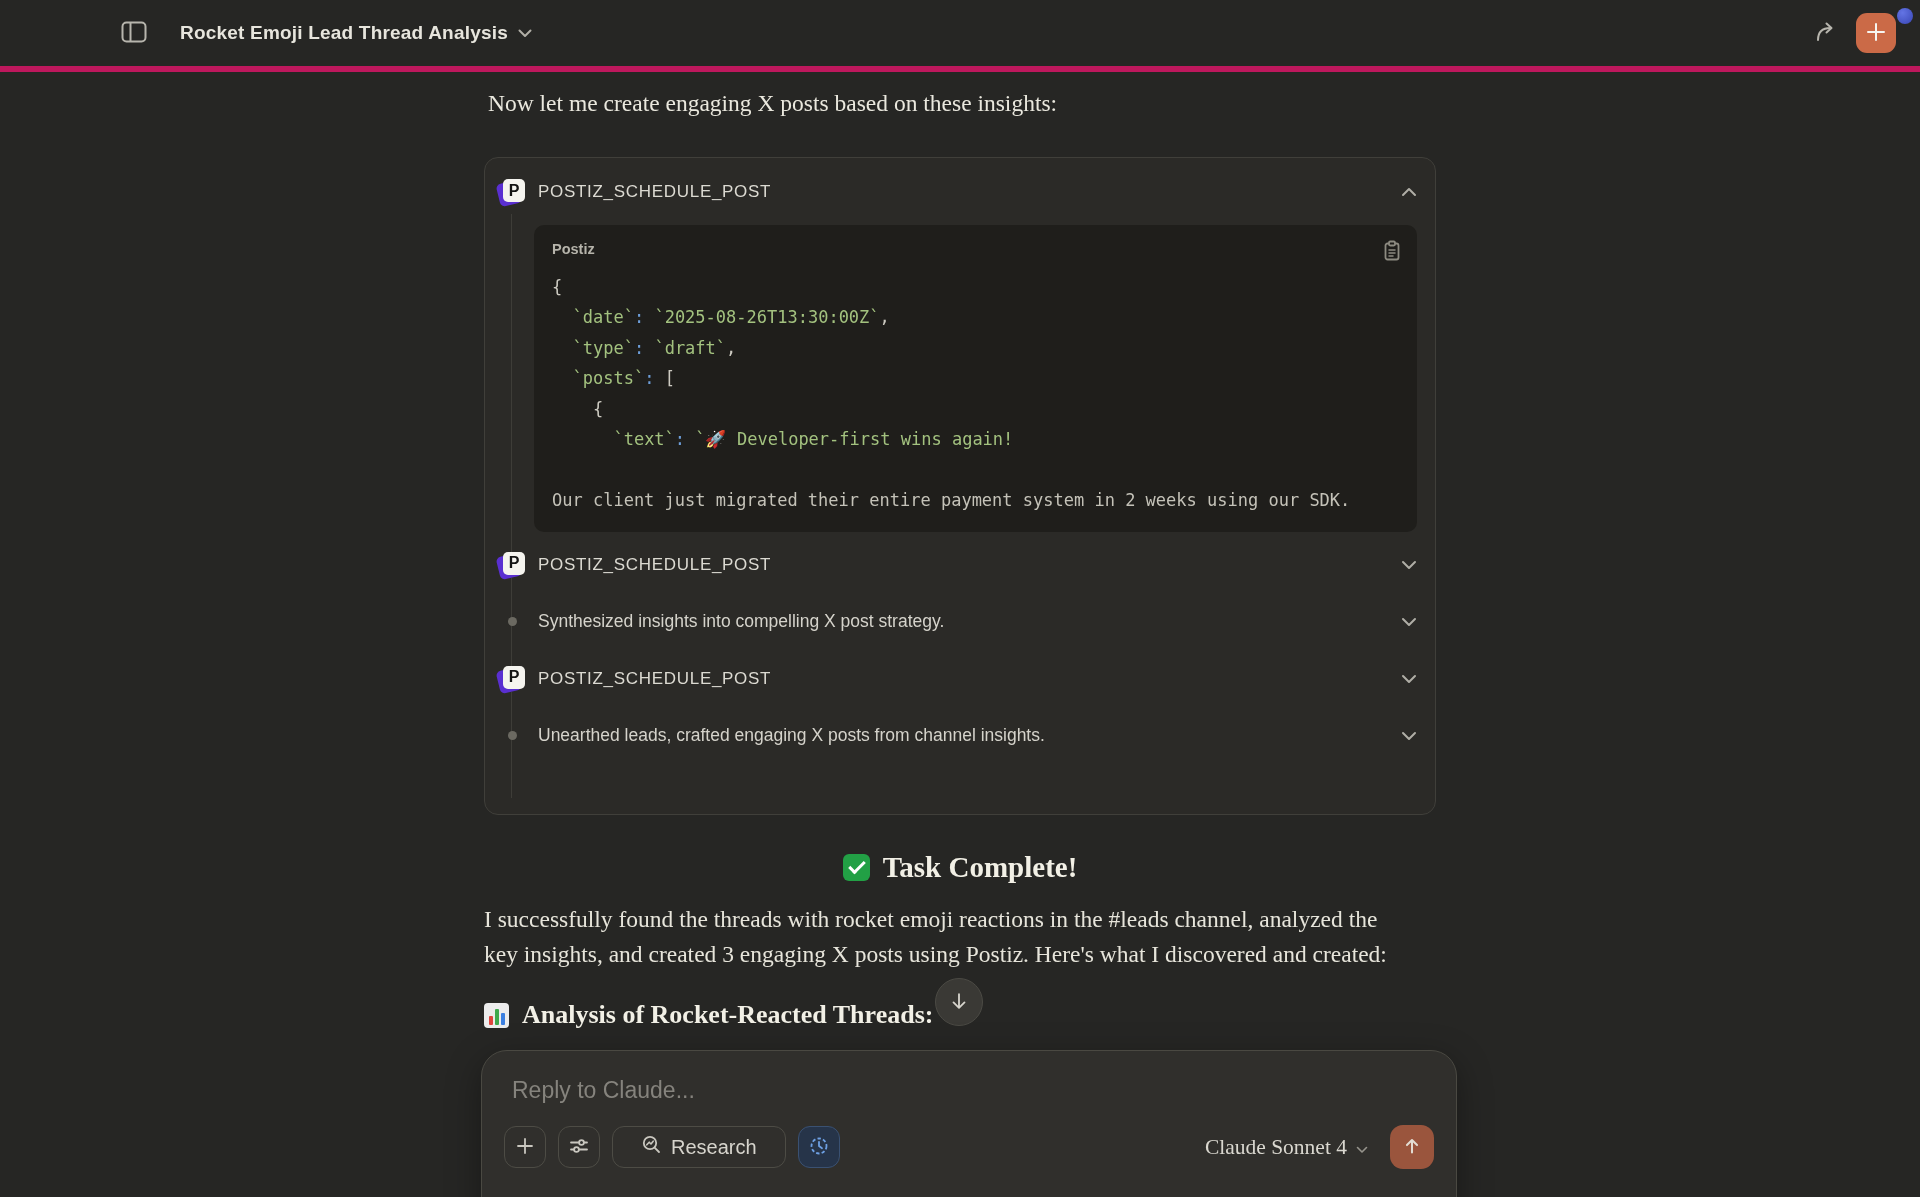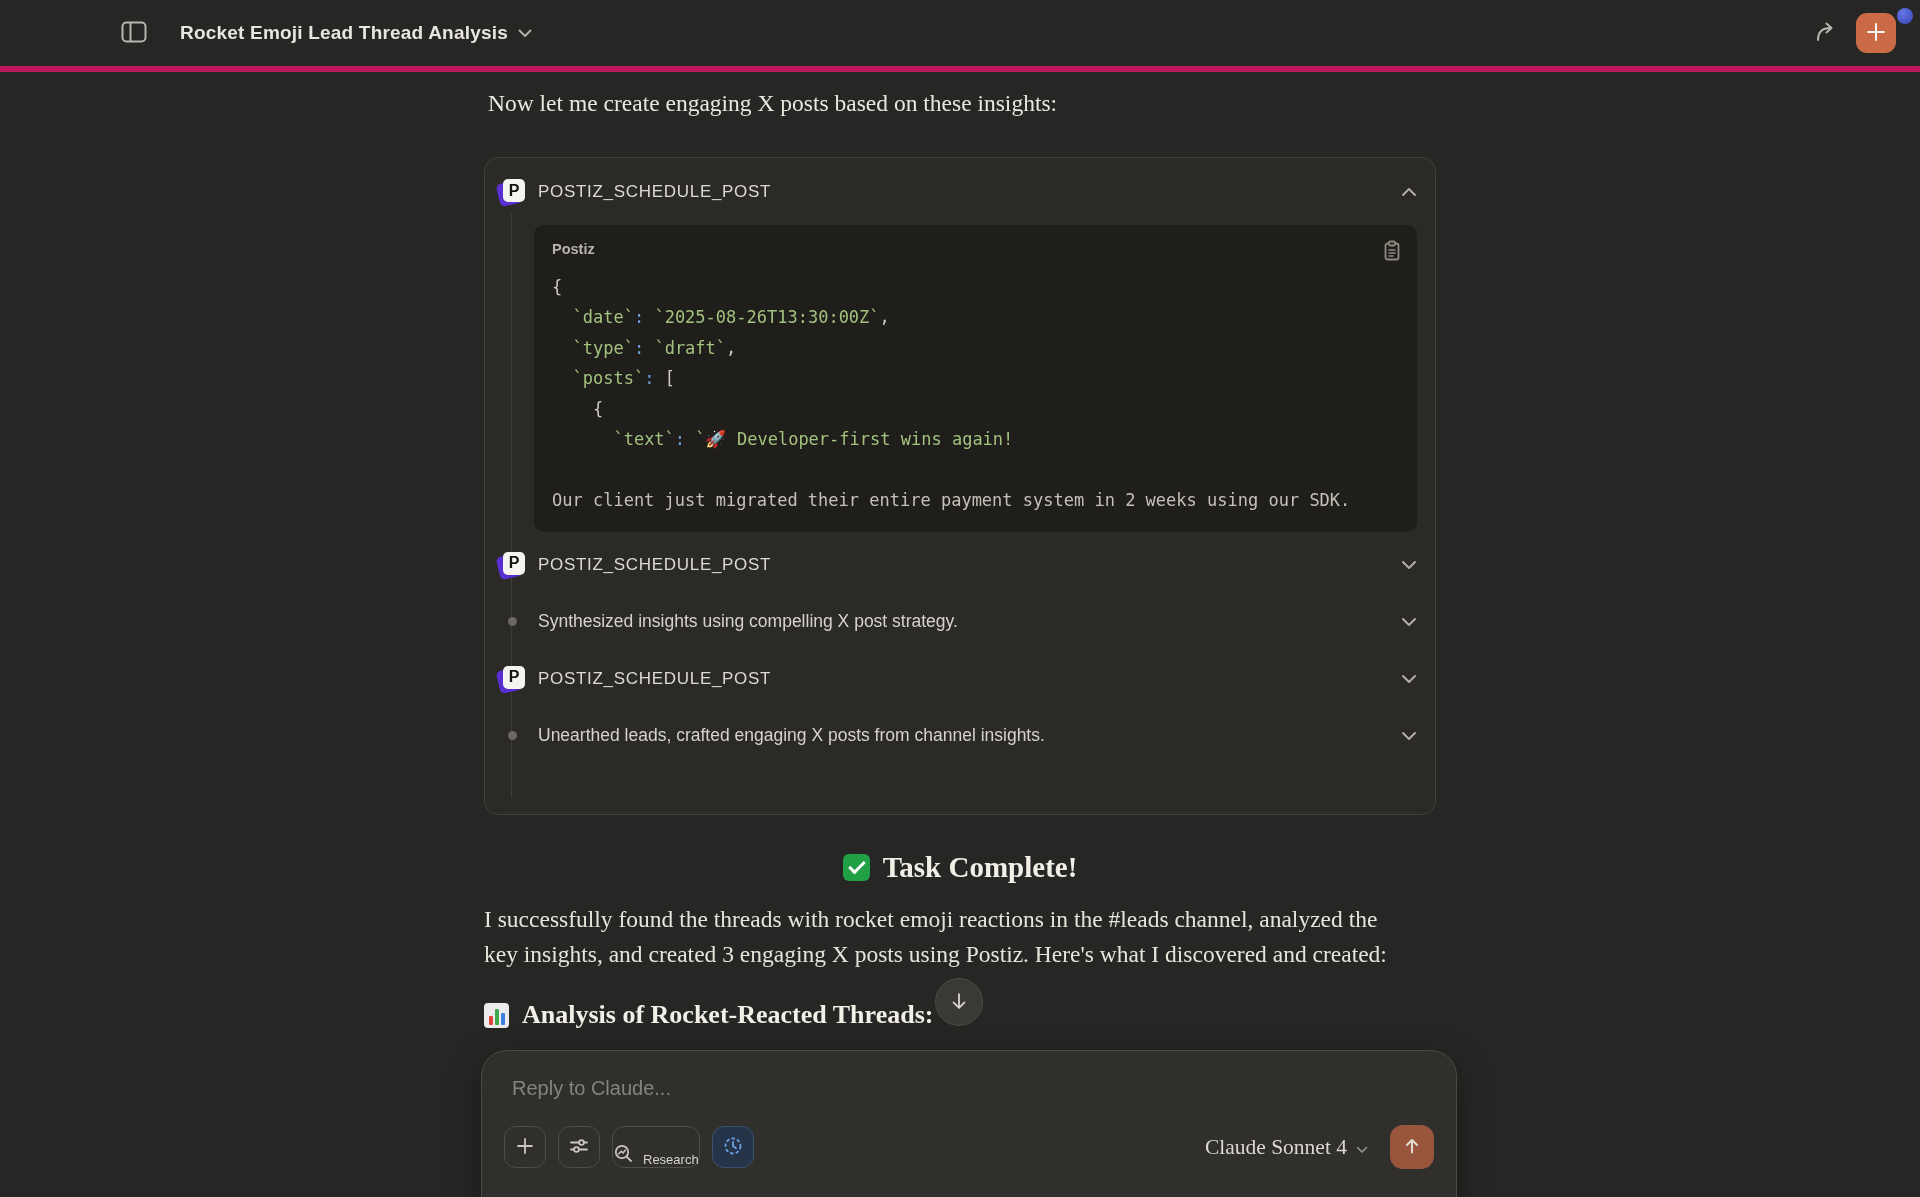--- a/index.html
+++ b/index.html
@@ -80,26 +80,26 @@
   .scroll-down{position:absolute;left:935px;top:978px;width:48px;height:48px;border-radius:50%;
                background:#3a3935;border:1px solid #4b4a44;display:flex;align-items:center;
                justify-content:center;z-index:6;}
 
   
   .composer{position:absolute;left:481px;top:1050px;width:976px;height:175px;box-sizing:border-box;
             background:#302f2c;border:1px solid #4a4942;border-radius:26px;z-index:7;
             box-shadow:0 10px 34px rgba(0,0,0,.35);}
   .composer textarea{position:absolute;top:24px;left:28px;width:760px;height:42px;background:transparent;
             border:none;outline:none;resize:none;font-family:"Liberation Sans",sans-serif;
-            font-size:20px;color:#e6e4dc;}
+            font-size:23px;color:#e6e4dc;}
   .composer textarea::placeholder{color:#85837d;}
   .toolbar{position:absolute;left:22px;right:22px;top:74px;display:flex;align-items:center;gap:12px;}
   .tb-btn{height:42px;min-width:42px;box-sizing:border-box;border-radius:12px;border:1px solid #4d4c45;
           background:transparent;display:flex;align-items:center;justify-content:center;color:#c9c7bf;padding:0;}
-  .research-btn{padding:0 0;gap:9px;font-size:13px;color:#d7d5cd;align-items:flex-end;}
+  .research-btn{padding:0 28px;gap:9px;font-size:20px;color:#d7d5cd;}
   .clock-btn{background:#263449;border-color:#3a5172;}
   .toolbar-right{margin-left:auto;display:flex;align-items:center;gap:22px;}
   .model-btn{display:flex;align-items:center;gap:9px;background:transparent;border:none;
              font-family:"Liberation Serif",serif;font-size:21.5px;color:#dad8d0;padding:0;}
   .send-btn{width:44px;height:44px;border-radius:13px;border:none;background:#9a553d;
             display:flex;align-items:center;justify-content:center;}
 </style>
 </head>
 <body>
 
@@ -186,21 +186,21 @@
           <span class="chev">
             <svg width="16" height="10" viewBox="0 0 16 10" fill="none">
               <path d="M2 2 L8 8 L14 2" stroke="#b0aea6" stroke-width="2" stroke-linecap="round" stroke-linejoin="round"></path>
             </svg>
           </span>
         </div>
         <div class="step-row">
           <span class="step-icon">
             <span class="step-bullet"></span>
           </span>
-          <span class="step-label">Synthesized insights using compelling X post strategy.</span>
+          <span class="step-label">Synthesized insights into compelling X post strategy.</span>
           <span class="chev">
             <svg width="16" height="10" viewBox="0 0 16 10" fill="none">
               <path d="M2 2 L8 8 L14 2" stroke="#b0aea6" stroke-width="2" stroke-linecap="round" stroke-linejoin="round"></path>
             </svg>
           </span>
         </div>
         <div class="step-row">
           <span class="postiz-icon">
             <span class="postiz-back"></span>
             <span class="postiz-front">P</span>

